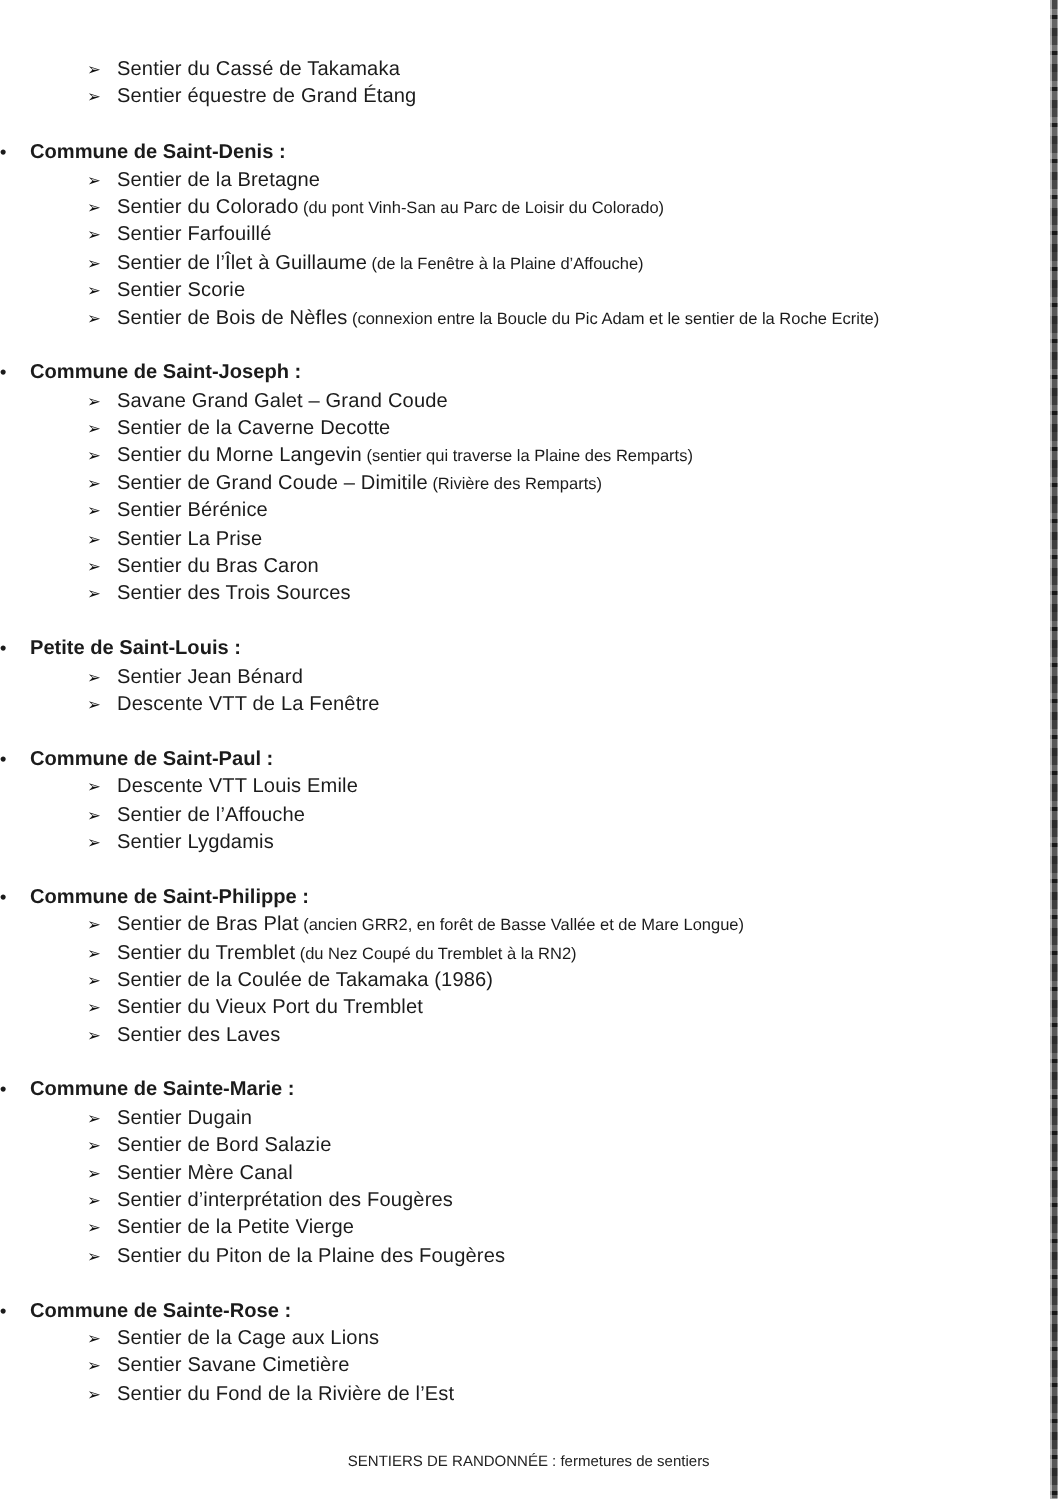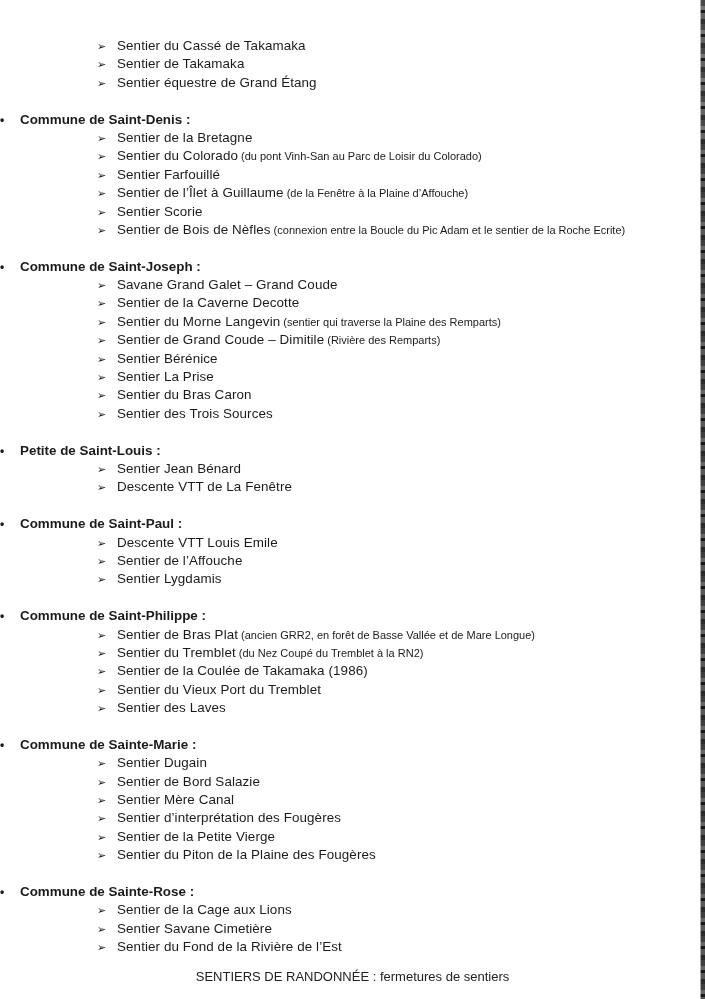--- a/index.html
+++ b/index.html
@@ -26,37 +26,37 @@
     font-size: 13.4px;
     white-space: nowrap;
   }
   .heading-line { font-weight: bold; }
   .bullet-icon {
     display: inline-block;
     width: 20px;
     font-size: 12px;
     vertical-align: baseline;
   }
-  .item-line { padding-left: 97px; }
+  .item-line { padding-left: 58px; }
   .arrow-icon {
     display: inline-block;
     width: 20px;
     font-size: 11px;
     font-family: "DejaVu Sans", sans-serif;
     color: #111;
   }
   .trail-name { letter-spacing: 0.1px; }
   .trail-note { font-size: 11px; margin-left: 3px; }
   .footer {
     position: absolute;
     top: 969px;
     left: 0;
     width: 100%;
     text-align: center;
-    font-size: 13px;
+    font-size: 10px;
     color: #222;
   }
   .scan-edge {
     position: absolute;
     top: 0;
     right: 0;
     width: 5px;
     height: 999px;
     background:
       linear-gradient(90deg, rgba(255,255,255,0.55) 0 1px, transparent 1px),
@@ -69,21 +69,20 @@
       linear-gradient(180deg, #8f8f8f 0 140px, #7c7c7c 140px 100%);
   }
 </style>
 </head>
 <body>
 
 <div class="page">
   <main class="content" id="list-root">
       <section class="commune-section">
         <div class="line item-line"><span class="arrow-icon">➢</span><span class="trail-name">Sentier du Cassé de Takamaka</span></div>
-        <div class="line item-line"><span class="arrow-icon">➢</span><span class="trail-name">Sentier de Takamaka</span></div>
         <div class="line item-line"><span class="arrow-icon">➢</span><span class="trail-name">Sentier équestre de Grand Étang</span></div>
       </section>
       <section class="commune-section">
         <div class="line heading-line"><span class="bullet-icon">•</span><span>Commune de Saint-Denis :</span></div>
         <div class="line item-line"><span class="arrow-icon">➢</span><span class="trail-name">Sentier de la Bretagne</span></div>
         <div class="line item-line"><span class="arrow-icon">➢</span><span class="trail-name">Sentier du Colorado</span><span class="trail-note">(du pont Vinh-San au Parc de Loisir du Colorado)</span></div>
         <div class="line item-line"><span class="arrow-icon">➢</span><span class="trail-name">Sentier Farfouillé</span></div>
         <div class="line item-line"><span class="arrow-icon">➢</span><span class="trail-name">Sentier de l’Îlet à Guillaume</span><span class="trail-note">(de la Fenêtre à la Plaine d’Affouche)</span></div>
         <div class="line item-line"><span class="arrow-icon">➢</span><span class="trail-name">Sentier Scorie</span></div>
         <div class="line item-line"><span class="arrow-icon">➢</span><span class="trail-name">Sentier de Bois de Nèfles</span><span class="trail-note">(connexion entre la Boucle du Pic Adam et le sentier de la Roche Ecrite)</span></div>

